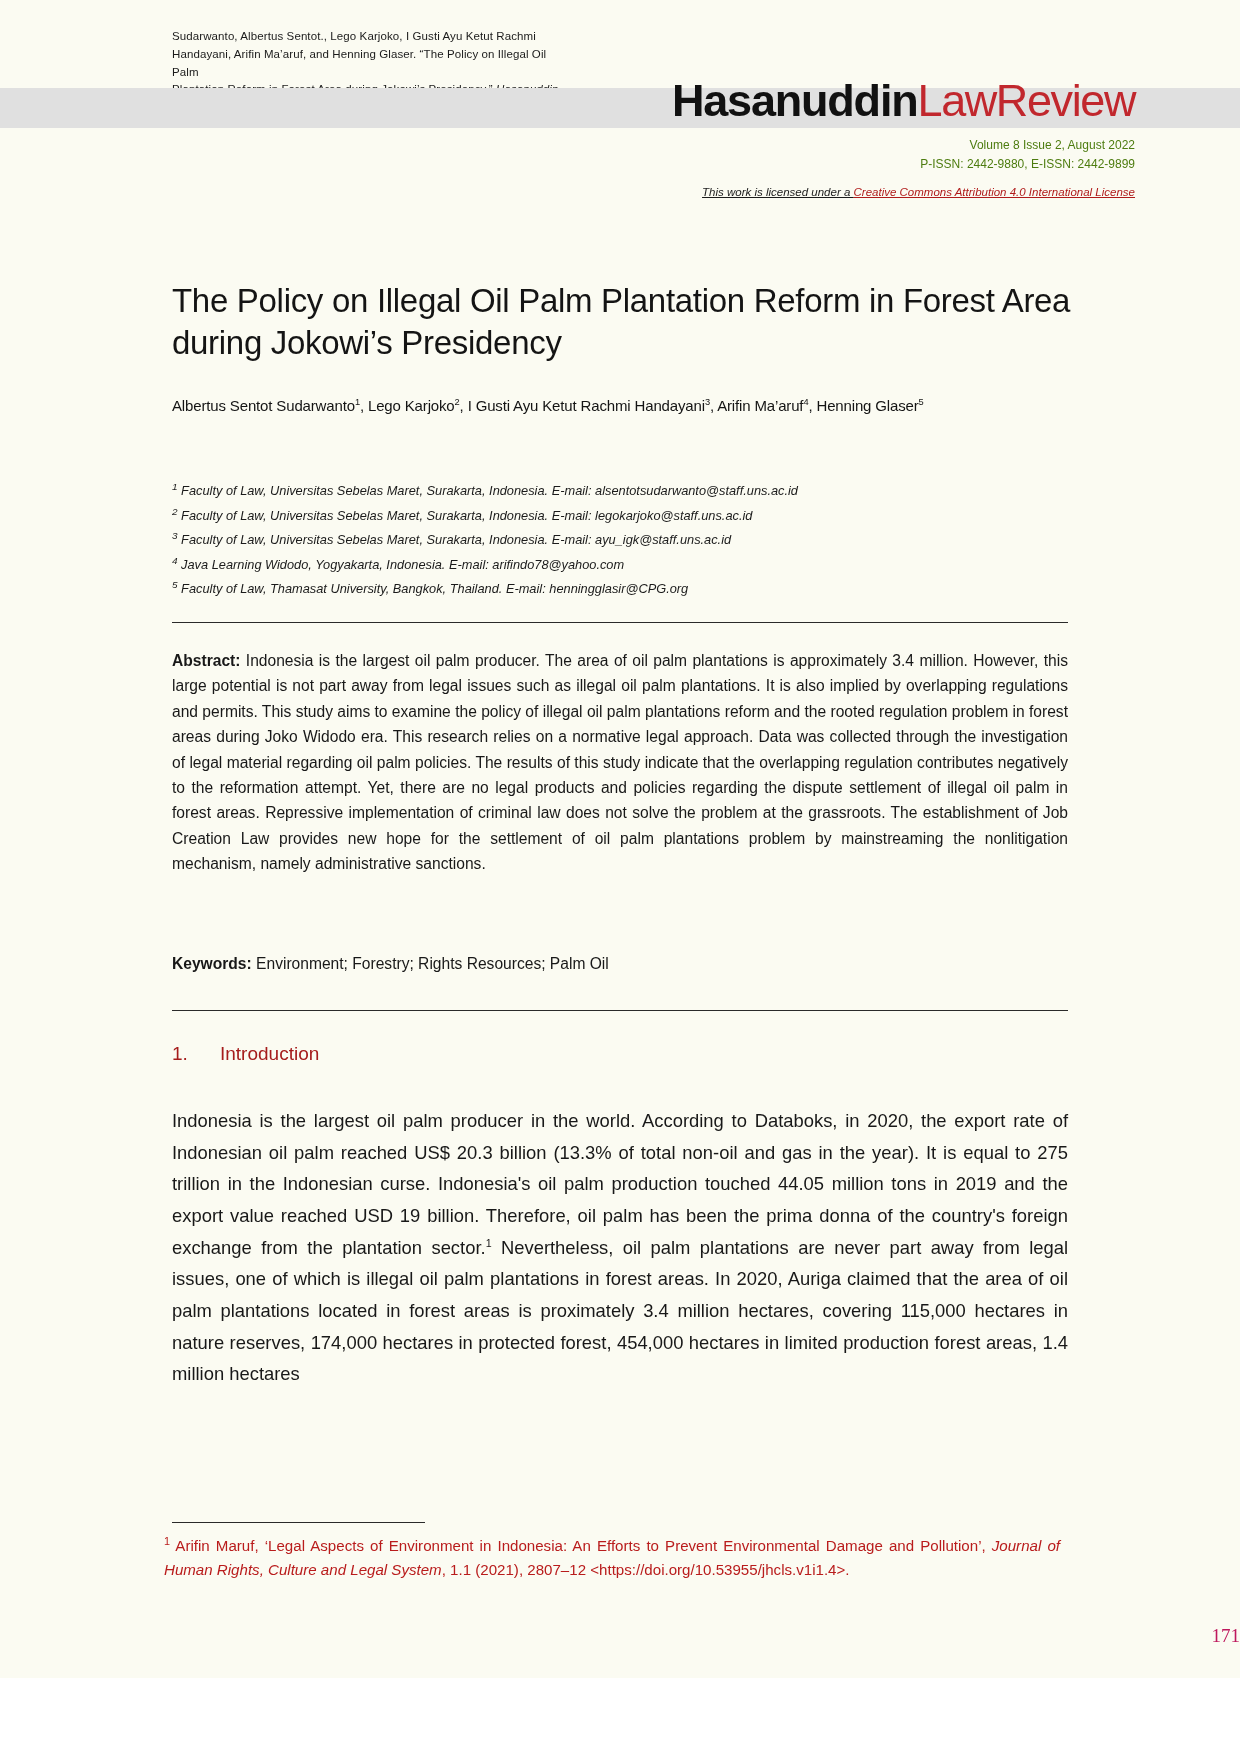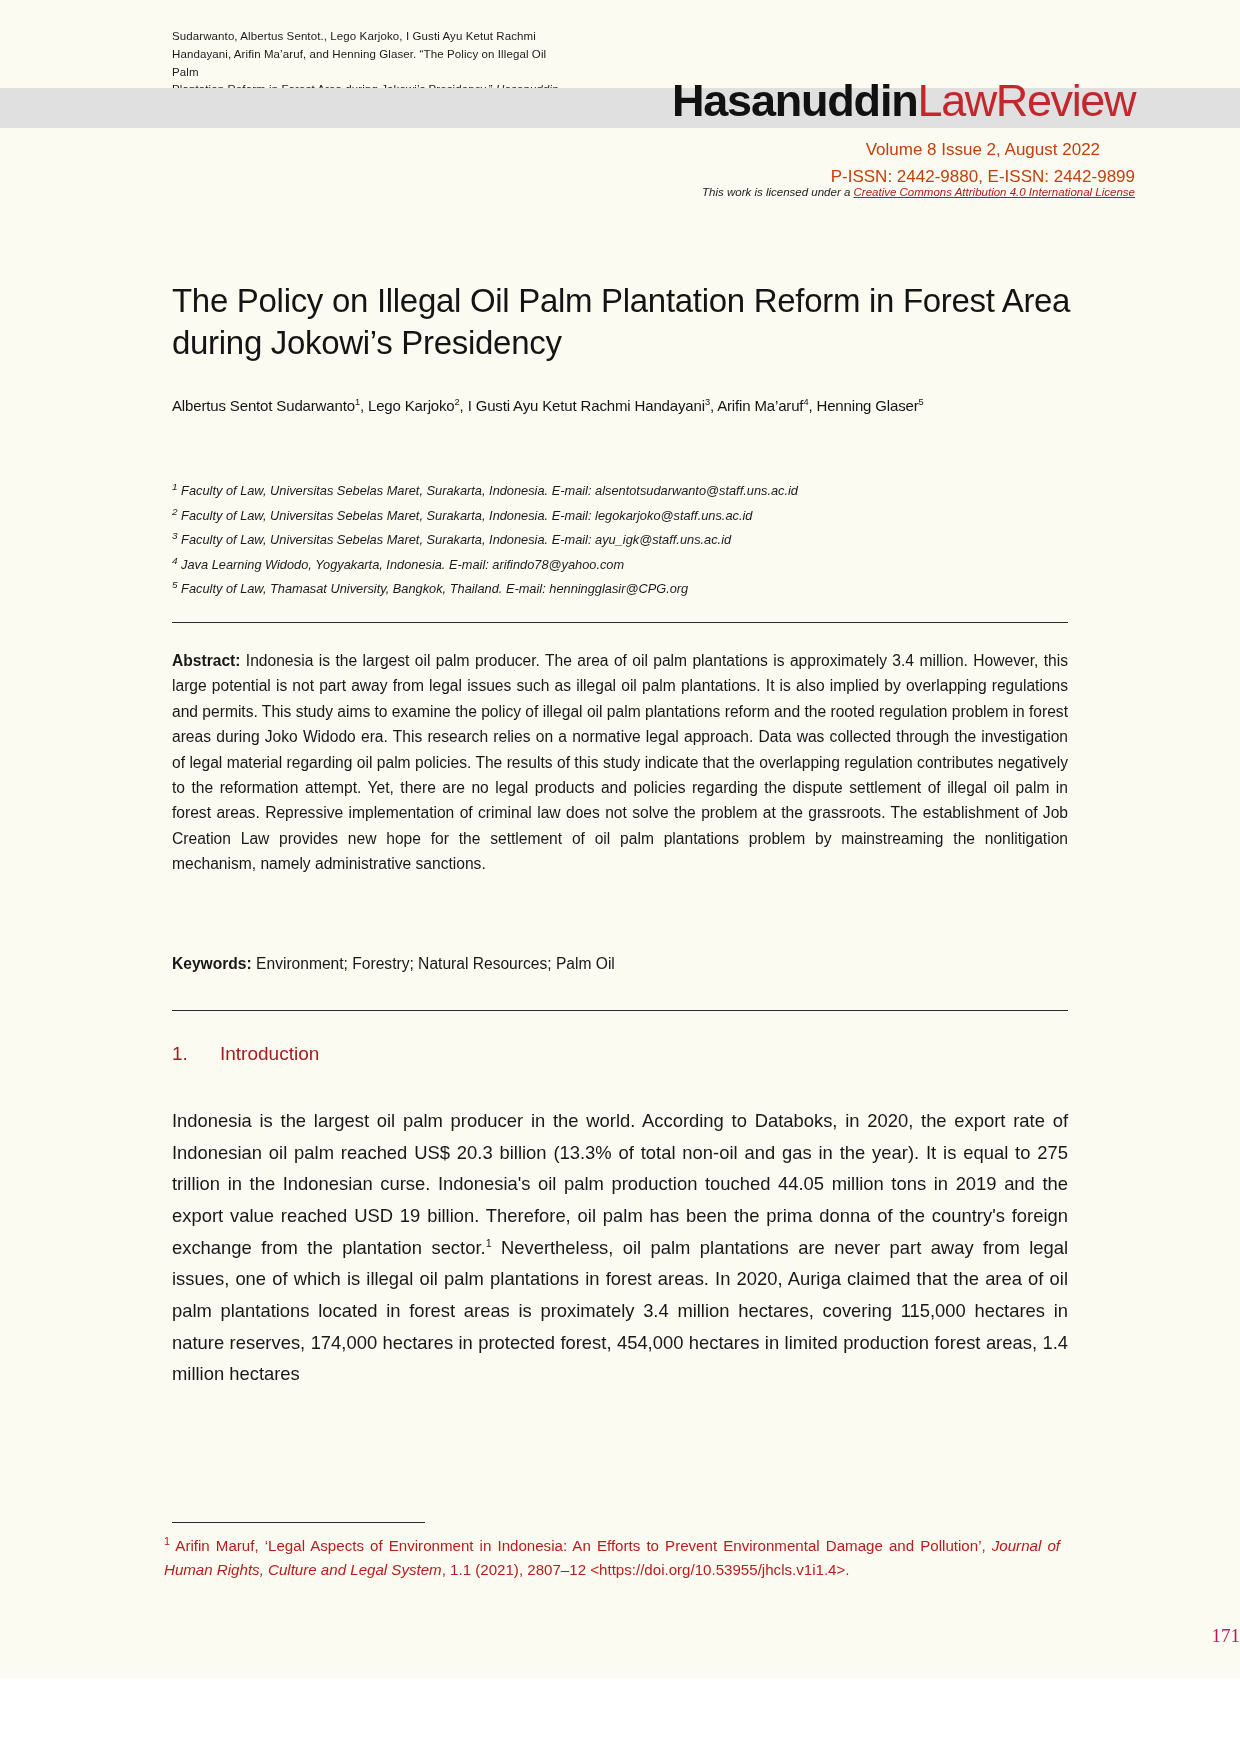--- a/index.html
+++ b/index.html
@@ -61,34 +61,35 @@
     font-weight: normal;
     color: #c1272d;
     letter-spacing: -1.4px;
   }
 
   
   .issue-info {
     position: absolute;
     right: 105px;
     top: 136px;
-    text-align: center;
-    font-size: 17px;
+    text-align: right;
+    font-size: 12px;
     line-height: 1.6;
-    color: #c2410c;
+    color: #4d7c0f;
   }
   .license-line {
     position: absolute;
     right: 105px;
     top: 186px;
     text-align: left;
     font-size: 11.5px;
     font-style: italic;
     color: #1b1b1b;
     white-space: nowrap;
+    text-decoration: underline;
   }
   .license-line .lic-link {
     color: #b01b1b;
     text-decoration: underline;
   }
 
   
   .article-title {
     position: absolute;
     left: 172px;
@@ -259,21 +260,21 @@
       <div><span class="afn">5</span> <span>Faculty of Law, Thamasat University, Bangkok, Thailand. E-mail: henningglasir@CPG.org</span></div>
     </div>
 
   <div class="rule rule-top"></div>
 
   <div class="abstract">
     <b>Abstract:</b><span> Indonesia is the largest oil palm producer. The area of oil palm plantations is approximately 3.4 million. However, this large potential is not part away from legal issues such as illegal oil palm plantations. It is also implied by overlapping regulations and permits. This study aims to examine the policy of illegal oil palm plantations reform and the rooted regulation problem in forest areas during Joko Widodo era. This research relies on a normative legal approach. Data was collected through the investigation of legal material regarding oil palm policies. The results of this study indicate that the overlapping regulation contributes negatively to the reformation attempt. Yet, there are no legal products and policies regarding the dispute settlement of illegal oil palm in forest areas. Repressive implementation of criminal law does not solve the problem at the grassroots. The establishment of Job Creation Law provides new hope for the settlement of oil palm plantations problem by mainstreaming the nonlitigation mechanism, namely administrative sanctions.</span>
   </div>
 
   <div class="keywords">
-    <b>Keywords:</b><span> Environment; Forestry; Natural Resources; Palm Oil</span>
+    <b>Keywords:</b><span> Environment; Forestry; Rights Resources; Palm Oil</span>
   </div>
 
   <div class="rule rule-bottom"></div>
 
   <div class="section-heading" style="color: rgb(165, 28, 28);">
     <span class="num">1.</span><span>Introduction</span>
   </div>
 
   <div class="body-par">Indonesia is the largest oil palm producer in the world. According to Databoks, in 2020, the export rate of Indonesian oil palm reached US$ 20.3 billion (13.3% of total non-oil and gas in the year). It is equal to 275 trillion in the Indonesian curse. Indonesia's oil palm production touched 44.05 million tons in 2019 and the export value reached USD 19 billion. Therefore, oil palm has been the prima donna of the country's foreign exchange from the plantation sector.<sup>1</sup> Nevertheless, oil palm plantations are never part away from legal issues, one of which is illegal oil palm plantations in forest areas. In 2020, Auriga claimed that the area of oil palm plantations located in forest areas is proximately 3.4 million hectares, covering 115,000 hectares in nature reserves, 174,000 hectares in protected forest, 454,000 hectares in limited production forest areas, 1.4 million hectares</div>
 

